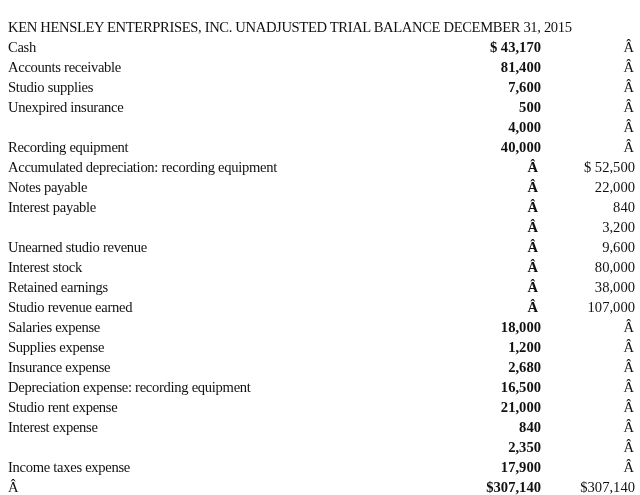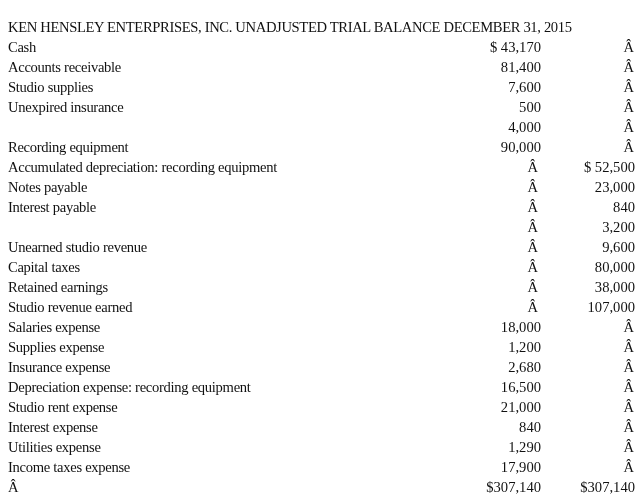--- a/index.html
+++ b/index.html
@@ -39,20 +39,21 @@
       position: absolute;
       left: 0;
       top: 0;
       letter-spacing: -0.3px;
     }
     .debit {
       position: absolute;
       right: 99px; 
       top: 0;
       text-align: right;
+      font-weight: bold;
     }
     .credit {
       position: absolute;
       right: 5px; 
       top: 0;
       text-align: right;
     }
     .debit.blank { right: 102px; }
     .credit.blank { right: 6px; }
   </style>
@@ -81,49 +82,49 @@
         <span class="acct">Unexpired insurance</span>
         <span class="debit">500</span>
         <span class="credit blank">Â</span>
       </div>
       <div class="row">
         <span class="debit">4,000</span>
         <span class="credit blank">Â</span>
       </div>
       <div class="row">
         <span class="acct">Recording equipment</span>
-        <span class="debit">90,000</span>
+        <span class="debit">40,000</span>
         <span class="credit blank">Â</span>
       </div>
       <div class="row">
         <span class="acct">Accumulated depreciation: recording equipment</span>
         <span class="debit blank">Â</span>
         <span class="credit">$ 52,500</span>
       </div>
       <div class="row">
         <span class="acct">Notes payable</span>
         <span class="debit blank">Â</span>
-        <span class="credit">23,000</span>
+        <span class="credit">22,000</span>
       </div>
       <div class="row">
         <span class="acct">Interest payable</span>
         <span class="debit blank">Â</span>
         <span class="credit">840</span>
       </div>
       <div class="row">
         <span class="debit blank">Â</span>
         <span class="credit">3,200</span>
       </div>
       <div class="row">
         <span class="acct">Unearned studio revenue</span>
         <span class="debit blank">Â</span>
         <span class="credit">9,600</span>
       </div>
       <div class="row">
-        <span class="acct">Capital taxes</span>
+        <span class="acct">Interest stock</span>
         <span class="debit blank">Â</span>
         <span class="credit">80,000</span>
       </div>
       <div class="row">
         <span class="acct">Retained earnings</span>
         <span class="debit blank">Â</span>
         <span class="credit">38,000</span>
       </div>
       <div class="row">
         <span class="acct">Studio revenue earned</span>
@@ -154,22 +155,21 @@
         <span class="acct">Studio rent expense</span>
         <span class="debit">21,000</span>
         <span class="credit blank">Â</span>
       </div>
       <div class="row">
         <span class="acct">Interest expense</span>
         <span class="debit">840</span>
         <span class="credit blank">Â</span>
       </div>
       <div class="row">
-        <span class="acct">Utilities expense</span>
-        <span class="debit">1,290</span>
+        <span class="debit">2,350</span>
         <span class="credit blank">Â</span>
       </div>
       <div class="row">
         <span class="acct">Income taxes expense</span>
         <span class="debit">17,900</span>
         <span class="credit blank">Â</span>
       </div>
     </div>
   <div class="row">
     <span class="acct">Â</span>

